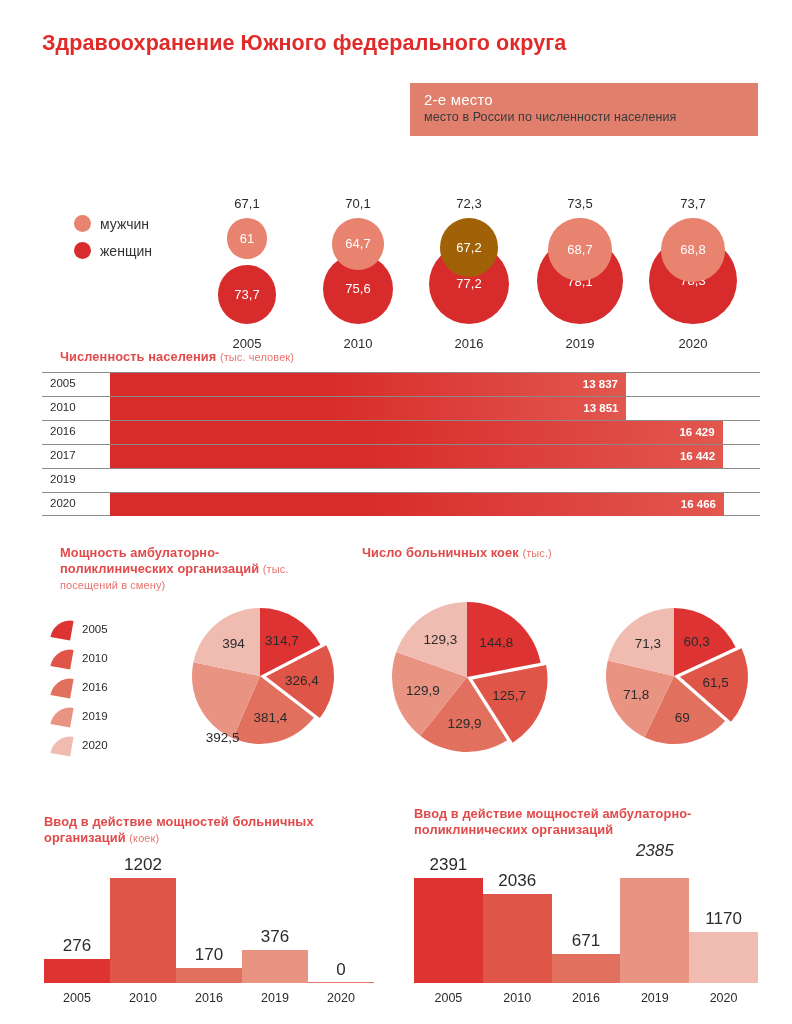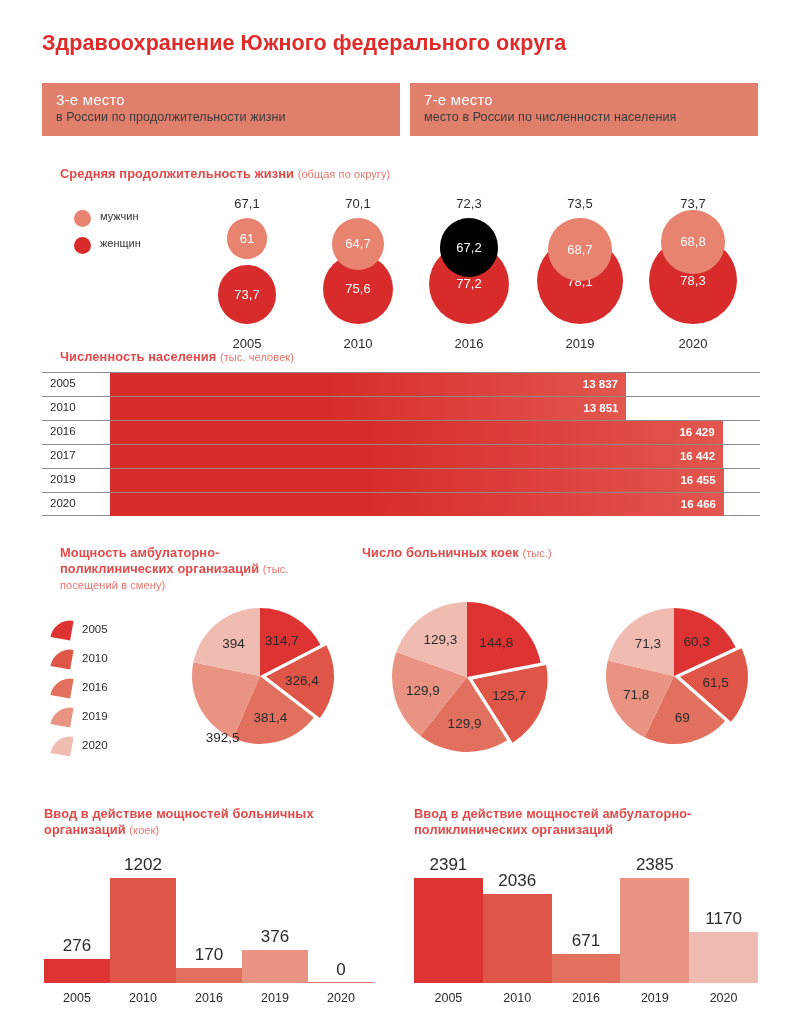--- a/index.html
+++ b/index.html
@@ -57,22 +57,22 @@
   .le-circle {
     position: absolute; border-radius: 50%;
     display: flex; align-items: center; justify-content: center;
     color: #ffffff; font-size: 13px;
   }
   .le-circle.women { background: #d82c2c; }
   .le-circle.men   { background: #e8836f; }
 
   .le-legend { position: absolute; left: 74px; top: 210px; }
   .le-legend-row {
-    display: flex; align-items: flex-start; height: 27px;
-    font-size: 11px; color: #333;
+    display: flex; align-items: center; height: 27px;
+    font-size: 14px; color: #333;
   }
   .le-dot { width: 17px; height: 17px; border-radius: 50%; margin-right: 9px; }
 
   
   #pop-title { left: 60px; top: 349px; }
   .pop-chart { position: absolute; left: 42px; top: 372px; width: 718px; }
   .pop-row { position: relative; height: 24px; border-top: 1px solid #8a8a8a; }
   .pop-row:last-child { border-bottom: 1px solid #8a8a8a; }
   .pop-label {
     position: absolute; left: 8px; top: 4px;
@@ -126,33 +126,25 @@
     position: absolute; left: 0; height: 1px; background: #e5776b;
   }
 </style>
 </head>
 <body>
 
 <div class="page">
 
   <div class="main-title" style="color: rgb(224, 43, 43);">Здравоохранение Южного федерального округа</div>
 
-  <div class="rank-box left" style="background: rgb(223, 127, 108);">
-    <div class="rank-head">3-е место</div>
-    <div class="rank-sub">в России по продолжительности жизни</div>
-  </div>
   <div class="rank-box right" style="background: rgb(223, 127, 108);">
-    <div class="rank-head">7-е место</div>
+    <div class="rank-head">2-е место</div>
     <div class="rank-sub">место в России по численности населения</div>
   </div>
 
-  <div class="sec-title" id="life-title" style="color: rgb(226, 74, 74);">
-    <span>Средняя продолжительность жизни</span>
-    <span class="unit">(общая по округу)</span>
-  </div>
 
   <div class="le-legend">
     <div class="le-legend-row">
       <span class="le-dot" style="background: rgb(232, 131, 111);"></span>
       <span>мужчин</span>
     </div>
     <div class="le-legend-row">
       <span class="le-dot" style="background: rgb(216, 44, 44);"></span>
       <span>женщин</span>
     </div>
@@ -167,33 +159,33 @@
       </div>
       <div class="le-group" style="left: 310px; top: 196px;">
         <div class="le-total">70,1</div>
         <div class="le-circle women" style="height: 70.32px; width: 70.32px; left: 12.84px; top: 57.68px; background: rgb(216, 44, 44);">75,6</div>
         <div class="le-circle men" style="height: 51.63px; width: 51.63px; left: 22.185px; top: 22px; background: rgb(232, 131, 111);">64,7</div>
         <div class="le-year" style="top: 140px;">2010</div>
       </div>
       <div class="le-group" style="left: 421px; top: 196px;">
         <div class="le-total">72,3</div>
         <div class="le-circle women" style="height: 80.24px; width: 80.24px; left: 7.88px; top: 47.76px; background: rgb(216, 44, 44);">77,2</div>
-        <div class="le-circle men" style="height: 58.88px; width: 58.88px; left: 18.56px; top: 22px; background: #000000;">67,2</div>
+        <div class="le-circle men" style="height: 58.88px; width: 58.88px; left: 18.56px; top: 22px; background: #a16207;">67,2</div>
         <div class="le-year" style="top: 140px;">2016</div>
       </div>
       <div class="le-group" style="left: 532px; top: 196px;">
         <div class="le-total">73,5</div>
         <div class="le-circle women" style="height: 85.82px; width: 85.82px; left: 5.09px; top: 42.18px; background: rgb(216, 44, 44);">78,1</div>
         <div class="le-circle men" style="height: 63.23px; width: 63.23px; left: 16.385px; top: 22px; background: rgb(232, 131, 111);">68,7</div>
         <div class="le-year" style="top: 140px;">2019</div>
       </div>
       <div class="le-group" style="left: 645px; top: 196px;">
         <div class="le-total">73,7</div>
         <div class="le-circle women" style="height: 87.06px; width: 87.06px; left: 4.47px; top: 40.94px; background: rgb(216, 44, 44);">78,3</div>
-        <div class="le-circle men" style="height: 63.52px; width: 63.52px; left: 16.24px; top: 14px; background: rgb(232, 131, 111);">68,8</div>
+        <div class="le-circle men" style="height: 63.52px; width: 63.52px; left: 16.24px; top: 22px; background: rgb(232, 131, 111);">68,8</div>
         <div class="le-year" style="top: 140px;">2020</div>
       </div>
     </div>
 
   <div class="sec-title" id="pop-title" style="color: rgb(226, 74, 74);">
     <span>Численность населения</span>
     <span class="unit">(тыс. человек)</span>
   </div>
   <div class="pop-chart" id="pop-chart">
       <div class="pop-row">
@@ -215,23 +207,20 @@
         </div>
       </div>
       <div class="pop-row">
         <span class="pop-label">2017</span>
         <div class="pop-bar" style="width: 613.105px;">
           <span class="pop-value" style="right: 8px;">16 442</span>
         </div>
       </div>
       <div class="pop-row">
         <span class="pop-label">2019</span>
-        <div class="pop-bar" style="width: 613.59px;">
-          <span class="pop-value" style="right: 8px;">16 455</span>
-        </div>
       </div>
       <div class="pop-row">
         <span class="pop-label">2020</span>
         <div class="pop-bar" style="width: 614px; padding-left: 37px;">
           <span class="pop-value" style="right: 8px;">16 466</span>
         </div>
       </div>
     </div>
 
   <div class="sec-title" id="pie1-title" style="color: rgb(226, 74, 74);">
@@ -281,21 +270,21 @@
         <path d="M 87 87 L 16.271335803020904 62.0509306604241 A 75 75 0 0 1 87.00000000000011 12 Z" fill="#f0bcb1"></path>
       </svg><div class="pie-label" style="left: 116.269px; top: 51.5129px;">144,8</div><div class="pie-label" style="left: 129.238px; top: 105.219px;">125,7</div><div class="pie-label" style="left: 84.5255px; top: 132.933px;">129,9</div><div class="pie-label" style="left: 42.7861px; top: 99.6938px;">129,9</div><div class="pie-label" style="left: 60.4284px; top: 49.4507px;">129,3</div></div>
   <div class="pie-wrap" id="pie-3" style="left: 594px; top: 596px; width: 160px; height: 160px;"><svg width="160" height="160">
         <path d="M 80 80 L 80 12 A 68 68 0 0 1 141.6356875635189 51.27645532716619 Z" fill="#dd3333"></path>
         <path d="M 85.9391475663931 80.85236505360487 L 147.574835129912 52.12882038077106 A 68 68 0 0 1 137.00884800422082 125.75098081389908 Z" fill="#df5547"></path>
         <path d="M 80 80 L 131.06970043782772 124.8986157602942 A 68 68 0 0 1 50.49590574000608 141.2658830173645 Z" fill="#e2705f"></path>
         <path d="M 80 80 L 50.49590574000608 141.2658830173645 A 68 68 0 0 1 13.776819446415658 64.55686698343338 Z" fill="#e99383"></path>
         <path d="M 80 80 L 13.776819446415658 64.55686698343338 A 68 68 0 0 1 79.99999999999993 12 Z" fill="#f0bcb1"></path>
       </svg><div class="pie-label" style="left: 102.571px; top: 44.5802px;">60,3</div><div class="pie-label" style="left: 121.574px; top: 85.9666px;">61,5</div><div class="pie-label" style="left: 88.3609px; top: 121.159px;">69</div><div class="pie-label" style="left: 42.1165px; top: 98.1341px;">71,8</div><div class="pie-label" style="left: 53.8907px; top: 47.1016px;">71,3</div></div>
 
-  <div class="sec-title" id="bar1-title" style="color: rgb(226, 74, 74);">
+  <div class="sec-title" id="bar1-title" style="color: rgb(226, 74, 74); margin-top: 8px;">
     <span>Ввод в действие мощностей больничных организаций</span>
     <span class="unit">(коек)</span>
   </div>
   <div class="sec-title" id="bar2-title" style="color: rgb(226, 74, 74);">
     <span>Ввод в действие мощностей амбулаторно-поликлинических организаций</span>
     <span class="unit"></span>
   </div>
 
   <div class="barchart" id="bar-chart-1" style="left:44px; top:855px; width:330px; height:150px;">
       <div class="bar-base" style="width: 330px; bottom: 22px;"></div>
@@ -337,21 +326,21 @@
         <div class="bar-val" style="bottom: 92.4103px;">2036</div>
       </div>
       <div class="bar-year" style="left: 68.8px; width: 68.8px; bottom: 0px; position: absolute;">2010</div>
       <div class="bar-col" style="left: 137.6px; width: 68.8px; height: 105px;">
         <div class="bar-rect" style="height: 29.4668px; background: rgb(226, 112, 95);"></div>
         <div class="bar-val" style="bottom: 32.4668px;">671</div>
       </div>
       <div class="bar-year" style="left: 137.6px; width: 68.8px; bottom: 0px; position: absolute;">2016</div>
       <div class="bar-col" style="left: 206.4px; width: 68.8px; height: 105px;">
         <div class="bar-rect" style="height: 104.737px; background: rgb(233, 147, 131);"></div>
-        <div class="bar-val" style="bottom: 108px;">2385</div>
+        <div class="bar-val" style="bottom: 122px; font-style: italic;">2385</div>
       </div>
       <div class="bar-year" style="left: 206.4px; width: 68.8px; bottom: 0px; position: absolute;">2019</div>
       <div class="bar-col" style="left: 275.2px; width: 68.8px; height: 105px;">
         <div class="bar-rect" style="height: 51.3802px; background: rgb(240, 188, 177);"></div>
         <div class="bar-val" style="bottom: 54.3802px;">1170</div>
       </div>
       <div class="bar-year" style="left: 275.2px; width: 68.8px; bottom: 0px; position: absolute;">2020</div>
     </div>
 
 </div>

